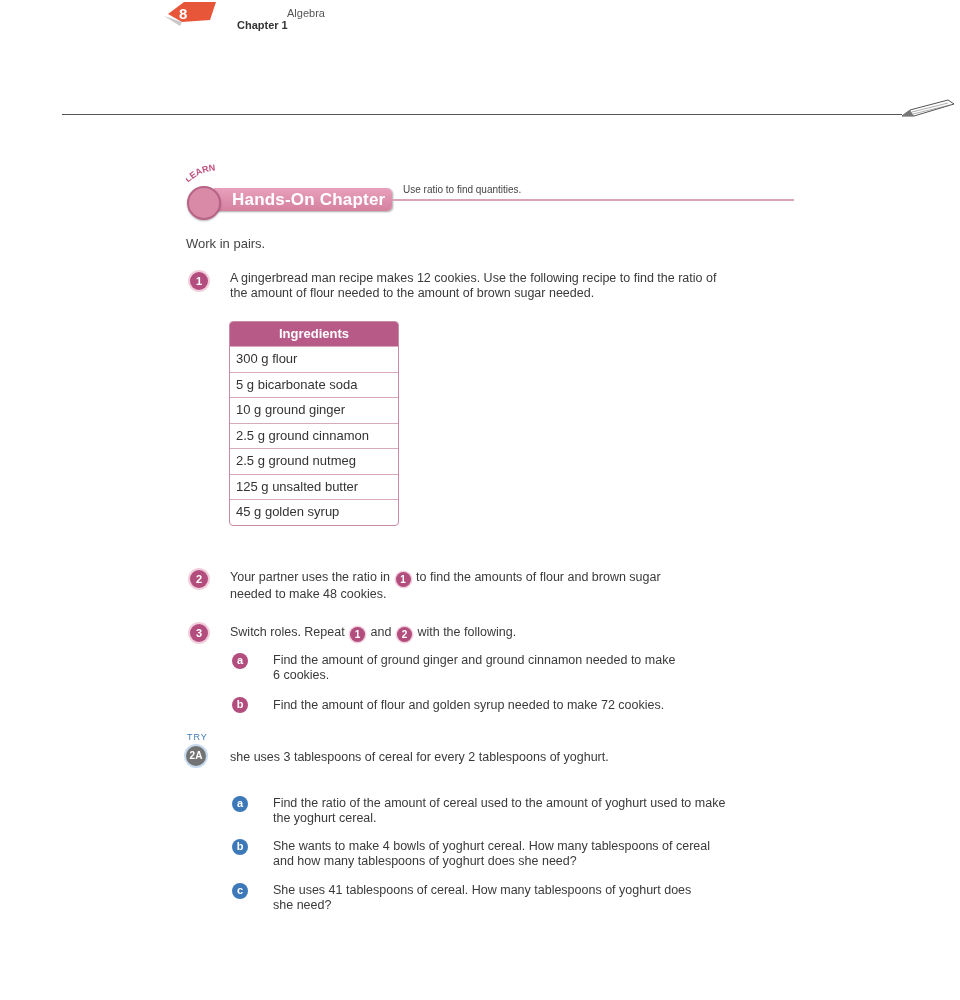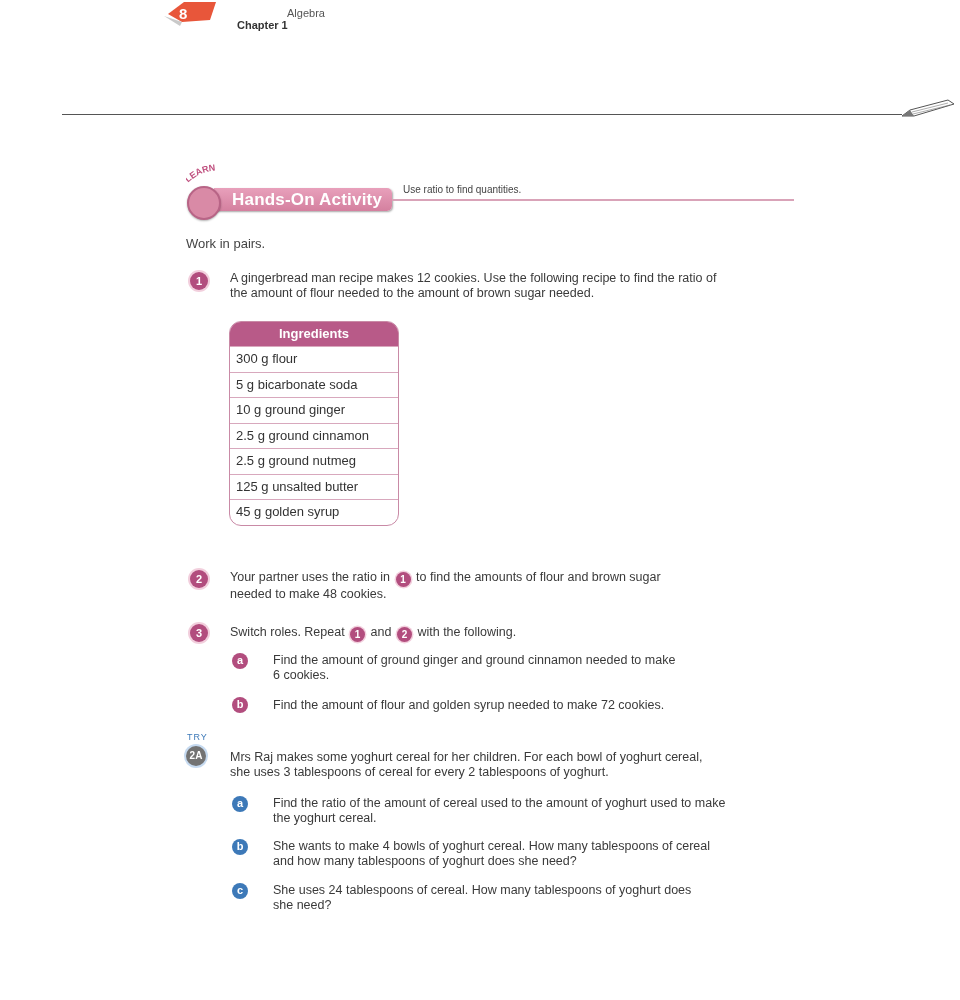--- a/index.html
+++ b/index.html
@@ -47,21 +47,21 @@
   .num-badge.inline { display: inline-block; width: 15px; height: 15px; line-height: 15px; font-size: 10px; vertical-align: -2px; margin: 0 2px; box-shadow: 0 0 0 1.5px #f2cfdd; }
   .sub-badge {
     width: 16px; height: 16px; border-radius: 50%; background: #b24d7e; color: #fff;
     font-size: 11px; font-weight: bold; text-align: center; line-height: 15px;
   }
   .blue .sub-badge { background: #3d79b8; }
   .para { font-size: 12.5px; line-height: 15px; color: #3a3a3a; }
 
   
   .ing-table {
-    left: 229px; top: 321px; width: 168px; border: 1px solid #c98aa6; border-radius: 12px; overflow: hidden;
+    left: 229px; top: 321px; width: 168px; border: 1px solid #c98aa6; border-radius: 4px; overflow: hidden;
   }
   .ing-head { background: #b85a88; color: #fff; font-weight: bold; font-size: 13px; text-align: center; height: 24px; line-height: 24px; }
   .ing-row { height: 24.5px; line-height: 24px; font-size: 13px; padding-left: 6px; border-top: 1px solid #d8a8bd; color: #333; }
 
   
   .try-word { left: 187px; top: 732px; font-size: 9px; color: #3d79b8; font-weight: normal; letter-spacing: 1px; }
   .try-badge {
     left: 186px; top: 746px; width: 20px; height: 20px; border-radius: 50%; background: #737373;
     color: #fff; font-size: 10px; font-weight: bold; text-align: center; line-height: 20px;
     box-shadow: 0 0 0 2px #c6daf0;
@@ -84,21 +84,21 @@
   <path d="M14 14 L50 5 M15 16 L52 7" stroke="#777" stroke-width=".6"></path>
   <path d="M4 18 L12 12 L16 18 Z" fill="#777"></path>
 </svg>
 
 <svg class="abs learn-word" viewBox="0 0 50 22">
   <path id="arc" d="M2 20 Q20 2 46 10" fill="none"></path>
   <text font-size="9" fill="#c0507f" font-family="Liberation Sans, sans-serif" font-weight="bold"><textPath href="#arc">LEARN</textPath></text>
 </svg>
 <div class="abs banner-pill"></div>
 <div class="abs banner-circle"></div>
-<div class="abs banner-title">Hands-On Activity</div>
+<div class="abs banner-title">Hands-On Chapter</div>
 <div class="abs banner-sub">Use ratio to find quantities.</div>
 <div class="abs banner-line"></div>
 
 <div class="abs intro">Work in pairs.</div>
 
 <div class="abs num-badge" style="left:190px;top:272px">1</div>
 <div class="abs para" style="left:230px;top:271px;width:580px">
   <div>A gingerbread man recipe makes 12 cookies. Use the following recipe to find the ratio of</div>
   <div>the amount of flour needed to the amount of brown sugar needed.</div>
 </div>
@@ -132,35 +132,34 @@
 </div>
 
 <div class="abs sub-badge" style="left:232px;top:697px">b</div>
 <div class="abs para" style="left:273px;top:698px;width:520px">
   <div>Find the amount of flour and golden syrup needed to make 72 cookies.</div>
 </div>
 
 <div class="abs try-word">TRY</div>
 <div class="abs try-badge">2A</div>
 <div class="abs para" style="left:230px;top:750px;width:580px">
-  <div>Mrs Raj makes some yoghurt cereal for her children. For each bowl of yoghurt cereal,</div>
   <div>she uses 3 tablespoons of cereal for every 2 tablespoons of yoghurt.</div>
 </div>
 
 <div class="blue">
   <div class="abs sub-badge" style="left:232px;top:796px">a</div>
   <div class="abs para" style="left:273px;top:796px;width:540px">
     <div>Find the ratio of the amount of cereal used to the amount of yoghurt used to make</div>
     <div>the yoghurt cereal.</div>
   </div>
 
   <div class="abs sub-badge" style="left:232px;top:839px">b</div>
   <div class="abs para" style="left:273px;top:839px;width:540px">
     <div>She wants to make 4 bowls of yoghurt cereal. How many tablespoons of cereal</div>
     <div>and how many tablespoons of yoghurt does she need?</div>
   </div>
 
   <div class="abs sub-badge" style="left:232px;top:883px">c</div>
   <div class="abs para" style="left:273px;top:883px;width:540px">
-    <div>She uses 24 tablespoons of cereal. How many tablespoons of yoghurt does</div>
+    <div>She uses 41 tablespoons of cereal. How many tablespoons of yoghurt does</div>
     <div>she need?</div>
   </div>
 </div>
 
 </body></html>

